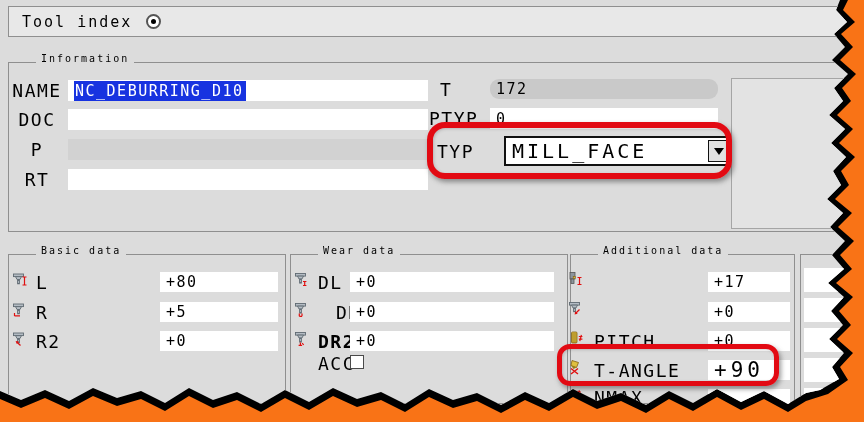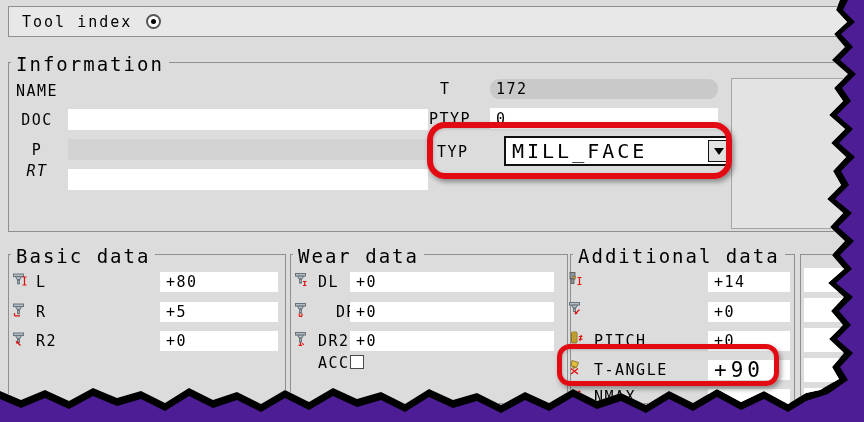--- a/index.html
+++ b/index.html
@@ -1,31 +1,31 @@
 <!DOCTYPE html>
 <html><head>
 <meta charset="utf-8">
 <style>
   * { margin:0; padding:0; box-sizing:border-box; }
   html,body { width:864px; height:422px; background:#ffffff; }
   body { font-family:"DejaVu Sans Mono", monospace; color:#000; }
-  .stage { position:relative; width:864px; height:422px; background:#4c1d95; overflow:hidden; }
+  .stage { position:relative; width:864px; height:422px; background:#f97316; overflow:hidden; }
 
   
   .tear-black { position:absolute; inset:0; background:#000;
     clip-path: polygon(0px 0px,848px 0px,843px 10px,855px 22px,841px 34px,853px 47px,840px 60px,856px 74px,842px 88px,851px 101px,837px 115px,853px 129px,839px 143px,855px 157px,841px 171px,849px 185px,835px 199px,852px 213px,838px 227px,854px 241px,840px 255px,852px 269px,836px 283px,853px 297px,839px 311px,851px 325px,837px 339px,853px 353px,840px 367px,848px 380px,828px 394px,806px 401px,788px 412px,764px 399px,741px 410px,717px 397px,693px 411px,669px 399px,646px 413px,621px 401px,597px 409px,573px 397px,549px 411px,525px 400px,501px 413px,477px 401px,453px 408px,429px 397px,405px 412px,381px 400px,357px 407px,333px 396px,309px 410px,285px 398px,261px 412px,237px 400px,213px 408px,189px 396px,165px 411px,141px 399px,117px 406px,93px 396px,69px 409px,45px 398px,21px 408px,0px 399px); }
   .ui { position:absolute; inset:0; background:#dcdcdc;
     clip-path: polygon(0px 0px,840px 0px,836px 10px,847px 22px,834px 34px,845px 47px,832px 60px,848px 74px,834px 88px,843px 101px,829px 115px,845px 129px,831px 143px,846px 157px,833px 171px,841px 185px,827px 199px,843px 213px,830px 227px,845px 241px,832px 255px,844px 269px,828px 283px,844px 297px,831px 311px,843px 325px,829px 339px,844px 353px,832px 367px,839px 379px,820px 390px,806px 393px,788px 404px,764px 391px,741px 402px,717px 389px,693px 403px,669px 391px,646px 405px,621px 393px,597px 401px,573px 389px,549px 403px,525px 392px,501px 405px,477px 393px,453px 400px,429px 389px,405px 404px,381px 392px,357px 399px,333px 388px,309px 402px,285px 390px,261px 404px,237px 392px,213px 400px,189px 388px,165px 403px,141px 391px,117px 398px,93px 388px,69px 401px,45px 390px,21px 400px,0px 391px); }
-  .lbl { position:absolute; font-size:15px; letter-spacing:1.5px; display:flex; align-items:center; white-space:nowrap; }
+  .lbl { position:absolute; font-size:18px; letter-spacing:1.5px; display:flex; align-items:center; white-space:nowrap; }
   .lbl.center { justify-content:center; }
   .field { position:absolute; background:#fff; font-size:15px; letter-spacing:1.5px;
            display:flex; align-items:center; padding-left:6px; white-space:nowrap; }
   .group { position:absolute; border:1px solid #8f8f8f; }
-  .gtitle { position:absolute; top:-10px; left:2px; background:#dcdcdc; padding:0 5px;
-            font-size:19px; letter-spacing:2px; white-space:nowrap; }
+  .gtitle { position:absolute; top:-10px; left:27px; background:#dcdcdc; padding:0 5px;
+            font-size:10px; letter-spacing:2px; white-space:nowrap; }
 
   .headerbar { position:absolute; left:8px; top:6px; width:846px; height:31px;
                background:#e8e8e8; border:1px solid #8f8f8f;
                display:flex; align-items:center; padding-left:13px; gap:14px;
                font-size:15px; letter-spacing:2px; }
   .radio { width:15px; height:15px; border-radius:50%; background:#fff;
            border:2px solid #555; position:relative; }
   .radio .dot { position:absolute; left:3px; top:3px; width:5px; height:5px;
                 border-radius:50%; background:#000; }
 
@@ -64,28 +64,31 @@
       <span class="radio">
           <span class="dot" style="display: block;"></span>
         </span>
     </div>
 
     <div class="group" style="left:8px; top:62px; width:848px; height:170px;">
       <span class="gtitle">Information</span>
     </div>
 
     <div class="lbl center" style="left:14px; top:80px; width:46px; height:21px;">NAME</div>
+    <div class="field" style="left:68px; top:80px; width:360px; height:21px;">
+      <span class="sel">NC_DEBURRING_D10</span>
+    </div>
 
     <div class="lbl center" style="left:14px; top:109px; width:46px; height:21px;">DOC</div>
     <div class="field" style="left:68px; top:109px; width:360px; height:21px;"></div>
 
     <div class="lbl center" style="left:14px; top:139px; width:46px; height:21px;">P</div>
     <div class="field" style="left:68px; top:139px; width:360px; height:21px; background:#d2d2d2;"></div>
 
-    <div class="lbl center" style="left:14px; top:160px; width:46px; height:21px;font-style:italic;">RT</div>
+    <div class="lbl center" style="left:14px; top:169px; width:46px; height:21px;">RT</div>
     <div class="field" style="left:68px; top:169px; width:360px; height:21px;"></div>
 
     <div class="lbl" style="left:440px; top:79px; width:40px; height:20px;">T</div>
     <div class="field" style="left:490px; top:79px; width:228px; height:20px; background:#c9c9c9;border-radius:9px;">172</div>
 
     <div class="lbl" style="left:429px; top:108px; width:52px; height:21px;">PTYP</div>
     <div class="field" style="left:490px; top:108px; width:228px; height:21px;">0</div>
 
     <div class="lbl" style="left:437px; top:141px; width:44px; height:21px;">TYP</div>
     <div class="combo">
@@ -172,21 +175,21 @@
     <svg class="icon" style="left:294px; top:331px;" viewBox="0 0 16 16">
       <g fill="#b4bcc4" stroke="#5f6a72" stroke-width="0.9">
           <rect x="1.5" y="1.5" width="10" height="2.6"></rect>
           <path d="M3.5 4.1 h6 l-1.6 3 h-2.8 z"></path>
           <rect x="5.6" y="7.1" width="1.8" height="4"></rect>
         </g>
       <g stroke="#e01010" stroke-width="1.2" fill="none">
           <path d="M4.6 14.3 h3.5 M6.4 11.5 v2.8 M8.1 12.2 l1.6 1.6"></path>
         </g>
     </svg>
-    <div class="lbl" style="left:318px; top:331px; width:60px; height:20px;">DR2</div>
+    <div class="lbl" style="left:318px; top:331px; width:60px; height:20px;font-weight:bold;">DR2</div>
     <div class="field" style="left:350px; top:331px; width:204px; height:20px;">+0</div>
 
     <div class="lbl" style="left:318px; top:354px; width:60px; height:18px;">ACC</div>
     <div class="checkbox" style="left:350px; top:355px;">
         <span></span>
       </div>
 
     <div class="group" style="left:570px; top:254px; width:225px; height:150px;">
       <span class="gtitle">Additional data</span>
     </div>
@@ -194,21 +197,21 @@
     <svg class="icon" style="left:568px; top:271px;" viewBox="0 0 16 16">
       <g fill="#8d959c" stroke="#555" stroke-width="0.8">
           <rect x="2" y="1.5" width="5" height="6.5"></rect>
           <rect x="3" y="8" width="3" height="4.5"></rect>
         </g>
       <rect x="5.2" y="5.5" width="2" height="2" fill="#e0c040" stroke="#806010" stroke-width="0.6"></rect>
       <g stroke="#e01010" stroke-width="1.2" fill="none">
           <path d="M9.5 6.5 h4 M11.5 6.5 v7 M9.5 13.5 h4"></path>
         </g>
     </svg>
-    <div class="field" style="left:708px; top:272px; width:82px; height:20px;">+14</div>
+    <div class="field" style="left:708px; top:272px; width:82px; height:20px;">+17</div>
 
     <svg class="icon" style="left:568px; top:301px;" viewBox="0 0 16 16">
       <g fill="#b4bcc4" stroke="#5f6a72" stroke-width="0.9">
           <rect x="1.5" y="1.5" width="10" height="2.6"></rect>
           <path d="M3.5 4.1 h6 l-1.6 3 h-2.8 z"></path>
           <rect x="5.6" y="7.1" width="1.8" height="3.6"></rect>
         </g>
       <path d="M11.5 8.5 L8 12" stroke="#e01010" stroke-width="1.2" fill="none"></path>
       <path d="M6.6 13.4 l0.6 -3.2 2.5 2.5 z" fill="#e01010"></path>
     </svg>

